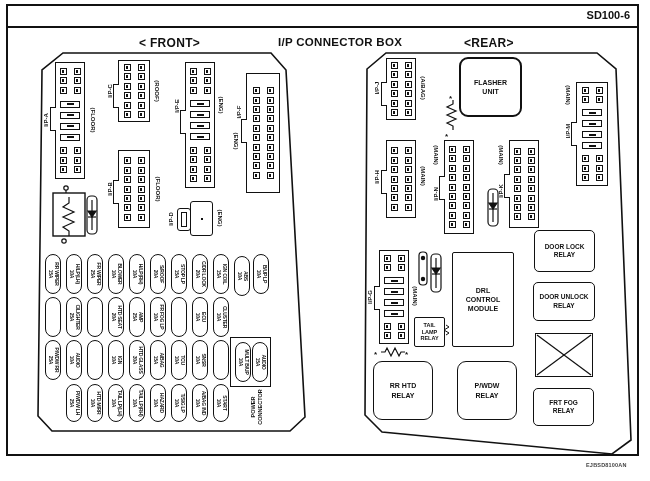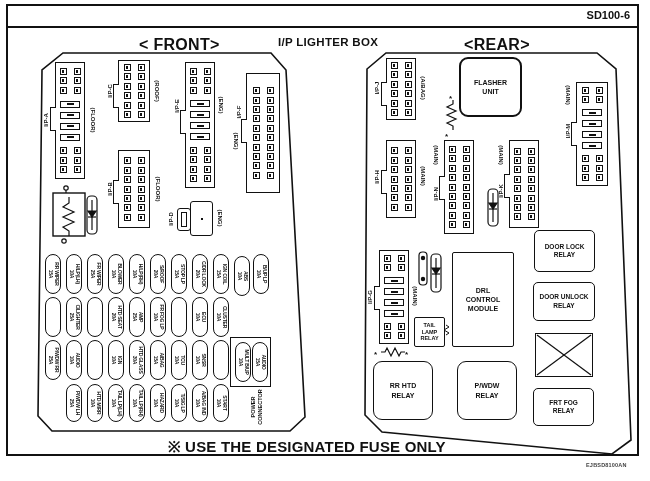--- a/index.html
+++ b/index.html
@@ -2,21 +2,21 @@
 <html><head>
 <meta charset="utf-8">
 <style>
   html,body{margin:0;padding:0;background:#e8e8e8;}
   .page{position:relative;width:650px;height:481px;background:#ffffff;
         font-family:"Liberation Sans",sans-serif;color:#111;overflow:hidden;}
   .pageborder{position:absolute;left:6px;top:4px;width:633px;height:452px;border:2px solid #111;box-sizing:border-box;}
   .titlebar{position:absolute;left:6px;top:4px;width:633px;height:24px;border-bottom:2px solid #111;box-sizing:border-box;display:flex;align-items:center;}
   .title{font-weight:bold;font-size:11.5px;padding-left:9px;letter-spacing:.2px;}
   .pagecode{margin-left:auto;padding-right:9px;font-weight:bold;font-size:11px;}
-  .sechdr{position:absolute;top:36px;font-weight:bold;font-size:16px;letter-spacing:.3px;}
+  .sechdr{position:absolute;top:36px;font-weight:bold;font-size:12px;letter-spacing:.3px;}
   .svglayer{position:absolute;left:0;top:0;}
 
   
   .conn{position:absolute;border:1.5px solid #111;background:#fff;box-sizing:border-box;
         display:flex;flex-direction:column;justify-content:space-evenly;align-items:center;}
   .conn::before{content:"";position:absolute;left:-6px;top:38%;width:5px;height:22px;
         background:#fff;border:1.5px solid #111;border-right:none;}
   .pins{display:flex;flex-direction:column;align-items:center;}
   .pin-row{display:flex;justify-content:space-between;width:21px;margin:1.2px 0;}
   .pin{width:7px;height:7px;border:1px solid #111;box-sizing:border-box;
@@ -119,21 +119,21 @@
       <text x="442" y="326">*</text>
         <text x="442" y="343">*</text>
     </g>
   </svg>
 
   <div class="pageborder"></div>
   <div class="titlebar">
     <span class="pagecode">SD100-6</span>
   </div>
   <div class="sechdr" style="left:139px;">&lt; FRONT&gt;</div>
-  <div class="sechdr" style="left:278px;font-size:11.5px;">I/P LIGHTER BOX</div>
+  <div class="sechdr" style="left:278px;font-size:11.5px;">I/P CONNECTOR BOX</div>
   <div class="sechdr" style="left:464px;">&lt;REAR&gt;</div>
 
   <div class="conn" style="left:55px;top:62px;width:30px;height:117px;">
     <div class="pins">
         <div class="pin-row">
           <div class="pin"></div>
           <div class="pin"></div>
         </div>
         <div class="pin-row">
           <div class="pin"></div>
@@ -777,16 +777,15 @@
   <div class="relay" style="left:457px;top:361px;width:60px;height:59px;">P/WDW
 RELAY</div>
   <div class="relay sm" style="left:534px;top:230px;width:61px;height:42px;">DOOR LOCK
 RELAY</div>
   <div class="relay sm" style="left:533px;top:282px;width:62px;height:39px;">DOOR UNLOCK
 RELAY</div>
   <div class="xbox" style="background:transparent;"></div>
   <div class="relay sm" style="left:533px;top:388px;width:61px;height:38px;">FRT FOG
 RELAY</div>
 
-  <div class="foot">※ USE THE DESIGNATED FUSE ONLY</div>
   <div class="doccode">EJBSD8100AN</div>
 
 </div>
 
 </body></html>

